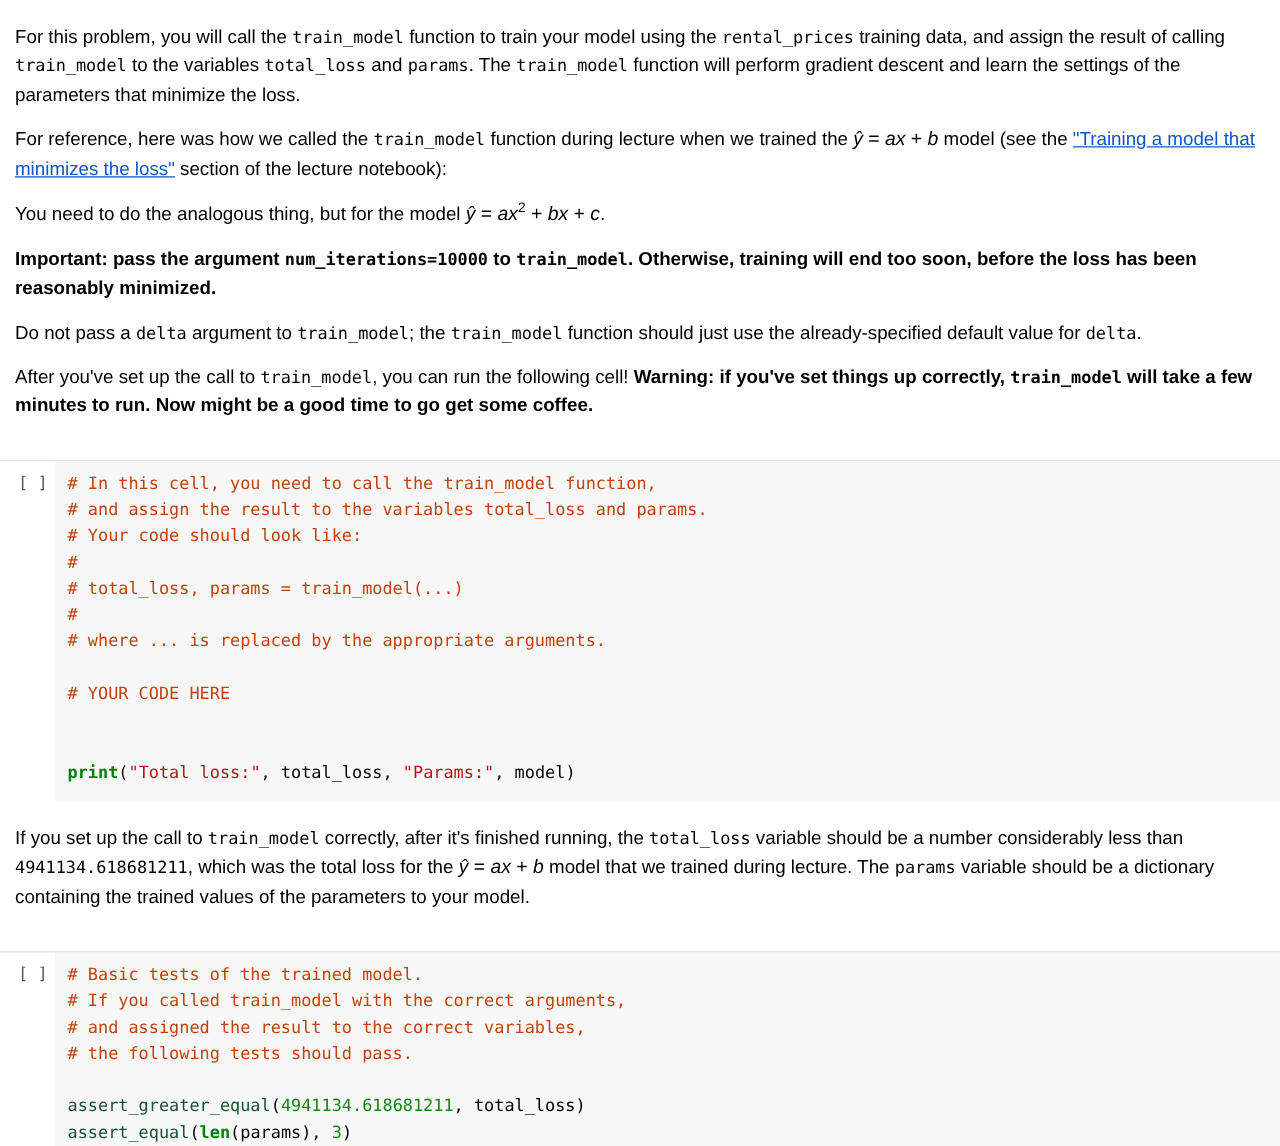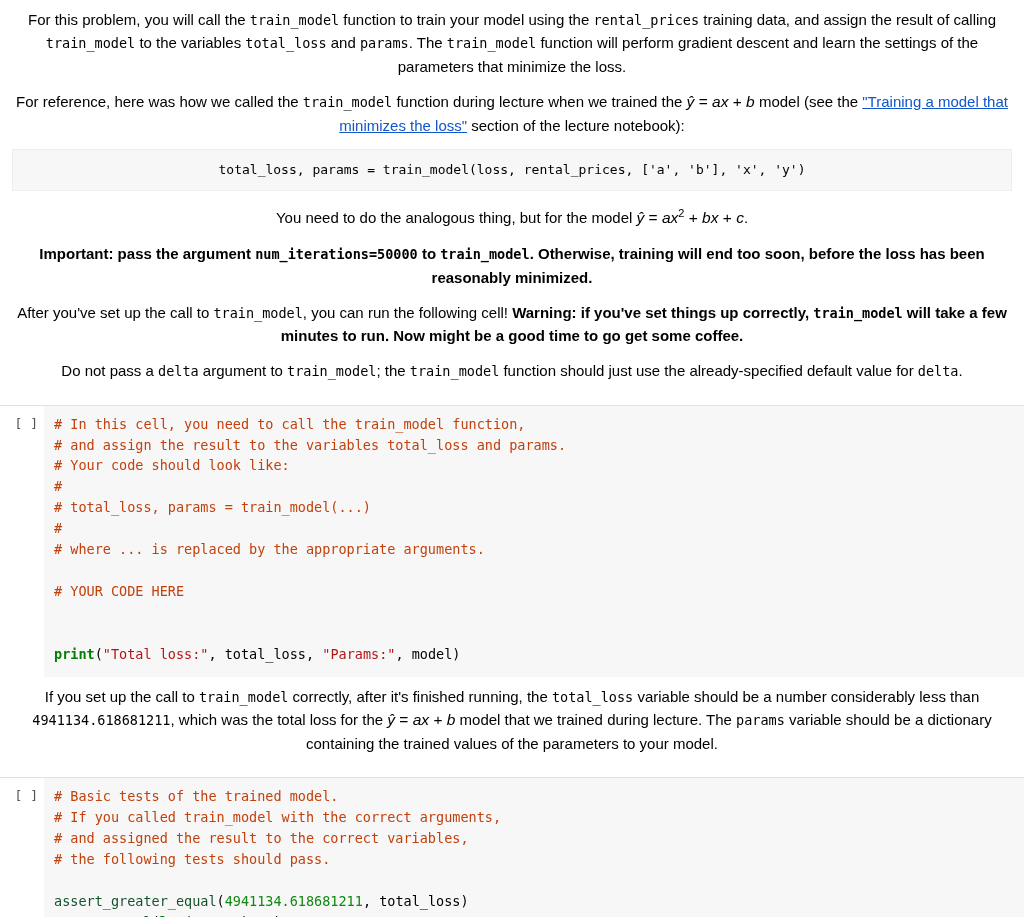--- a/index.html
+++ b/index.html
@@ -6,23 +6,22 @@
     margin: 0;
     padding: 0;
     background: #ffffff;
     font-family: -apple-system, BlinkMacSystemFont, "Segoe UI", Helvetica, Arial, sans-serif;
     font-size: 15px;
     line-height: 1.55;
     color: #000;
     width: 1024px;
   }
   .nbcell {
-    padding: 8px 12px;
+    padding: 18px 12px;
     box-sizing: border-box;
-    text-align: center;
   }
   p { margin: 0 0 12px 0; }
   code.inline {
     font-family: "Menlo", "Consolas", "DejaVu Sans Mono", monospace;
     font-size: 13.5px;
     background: transparent;
   }
   .link {
     color: #1155cc;
     text-decoration: underline;
@@ -82,36 +81,35 @@
 <div class="nbcell">
 
   <p>
     <span>For this problem, you will call the </span><code class="inline">train_model</code><span> function to train your model using the </span><code class="inline">rental_prices</code><span> training data, and assign the result of calling </span><code class="inline">train_model</code><span> to the variables </span><code class="inline">total_loss</code><span> and </span><code class="inline">params</code><span>. The </span><code class="inline">train_model</code><span> function will perform gradient descent and learn the settings of the parameters that minimize the loss.</span>
   </p>
 
   <p>
     <span>For reference, here was how we called the </span><code class="inline">train_model</code><span> function during lecture when we trained the </span><span class="math"><span class="hat">ŷ</span> <span class="rm">=</span> ax <span class="rm">+</span> b</span><span> model (see the </span><a href="#" class="link">"Training a model that minimizes the loss"</a><span> section of the lecture notebook):</span>
   </p>
 
-  <div class="codeblock">total_loss, params = train_model(loss, rental_prices, ['a', 'b'], 'x', 'y')</div>
 
   <p>
     <span>You need to do the analogous thing, but for the model </span><span class="math"><span class="hat">ŷ</span> <span class="rm">=</span> ax<sup>2</sup> <span class="rm">+</span> bx <span class="rm">+</span> c</span><span>.</span>
   </p>
 
   <p>
-    <b><span>Important: pass the argument </span><code class="inline">num_iterations=50000</code><span> to </span><code class="inline">train_model</code><span>. Otherwise, training will end too soon, before the loss has been reasonably minimized.</span></b>
+    <b><span>Important: pass the argument </span><code class="inline">num_iterations=10000</code><span> to </span><code class="inline">train_model</code><span>. Otherwise, training will end too soon, before the loss has been reasonably minimized.</span></b>
+  </p>
+
+  <p>
+    <span>Do not pass a </span><code class="inline">delta</code><span> argument to </span><code class="inline">train_model</code><span>; the </span><code class="inline">train_model</code><span> function should just use the already-specified default value for </span><code class="inline">delta</code>.
   </p>
 
   <p>
     <span>After you've set up the call to </span><code class="inline">train_model</code><span>, you can run the following cell! </span><b><span>Warning: if you've set things up correctly, </span><code class="inline">train_model</code><span> will take a few minutes to run. Now might be a good time to go get some coffee.</span></b>
-  </p>
-
-  <p>
-    <span>Do not pass a </span><code class="inline">delta</code><span> argument to </span><code class="inline">train_model</code><span>; the </span><code class="inline">train_model</code><span> function should just use the already-specified default value for </span><code class="inline">delta</code>.
   </p>
 </div>
 
 <div class="cellwrap">
   <div class="prompt">[ ]</div>
   <div class="incode"><span class="c"># In this cell, you need to call the train_model function,</span>
 <span class="c"># and assign the result to the variables total_loss and params.</span>
 <span class="c"># Your code should look like:</span>
 <span class="c">#</span>
 <span class="c"># total_loss, params = train_model(...)</span>

